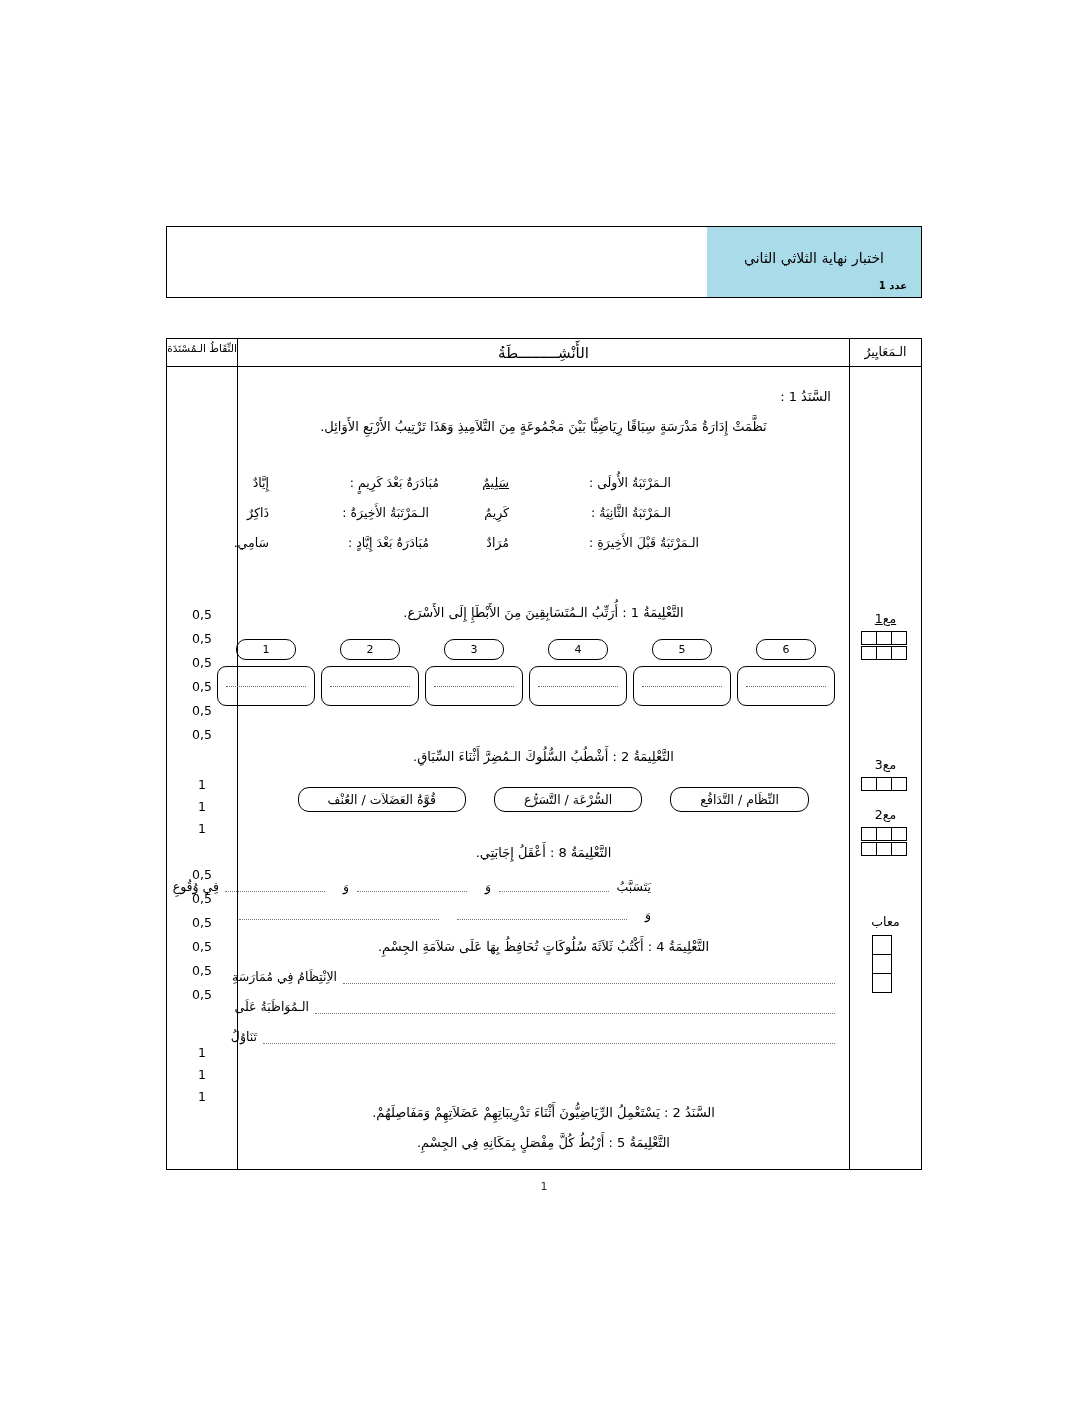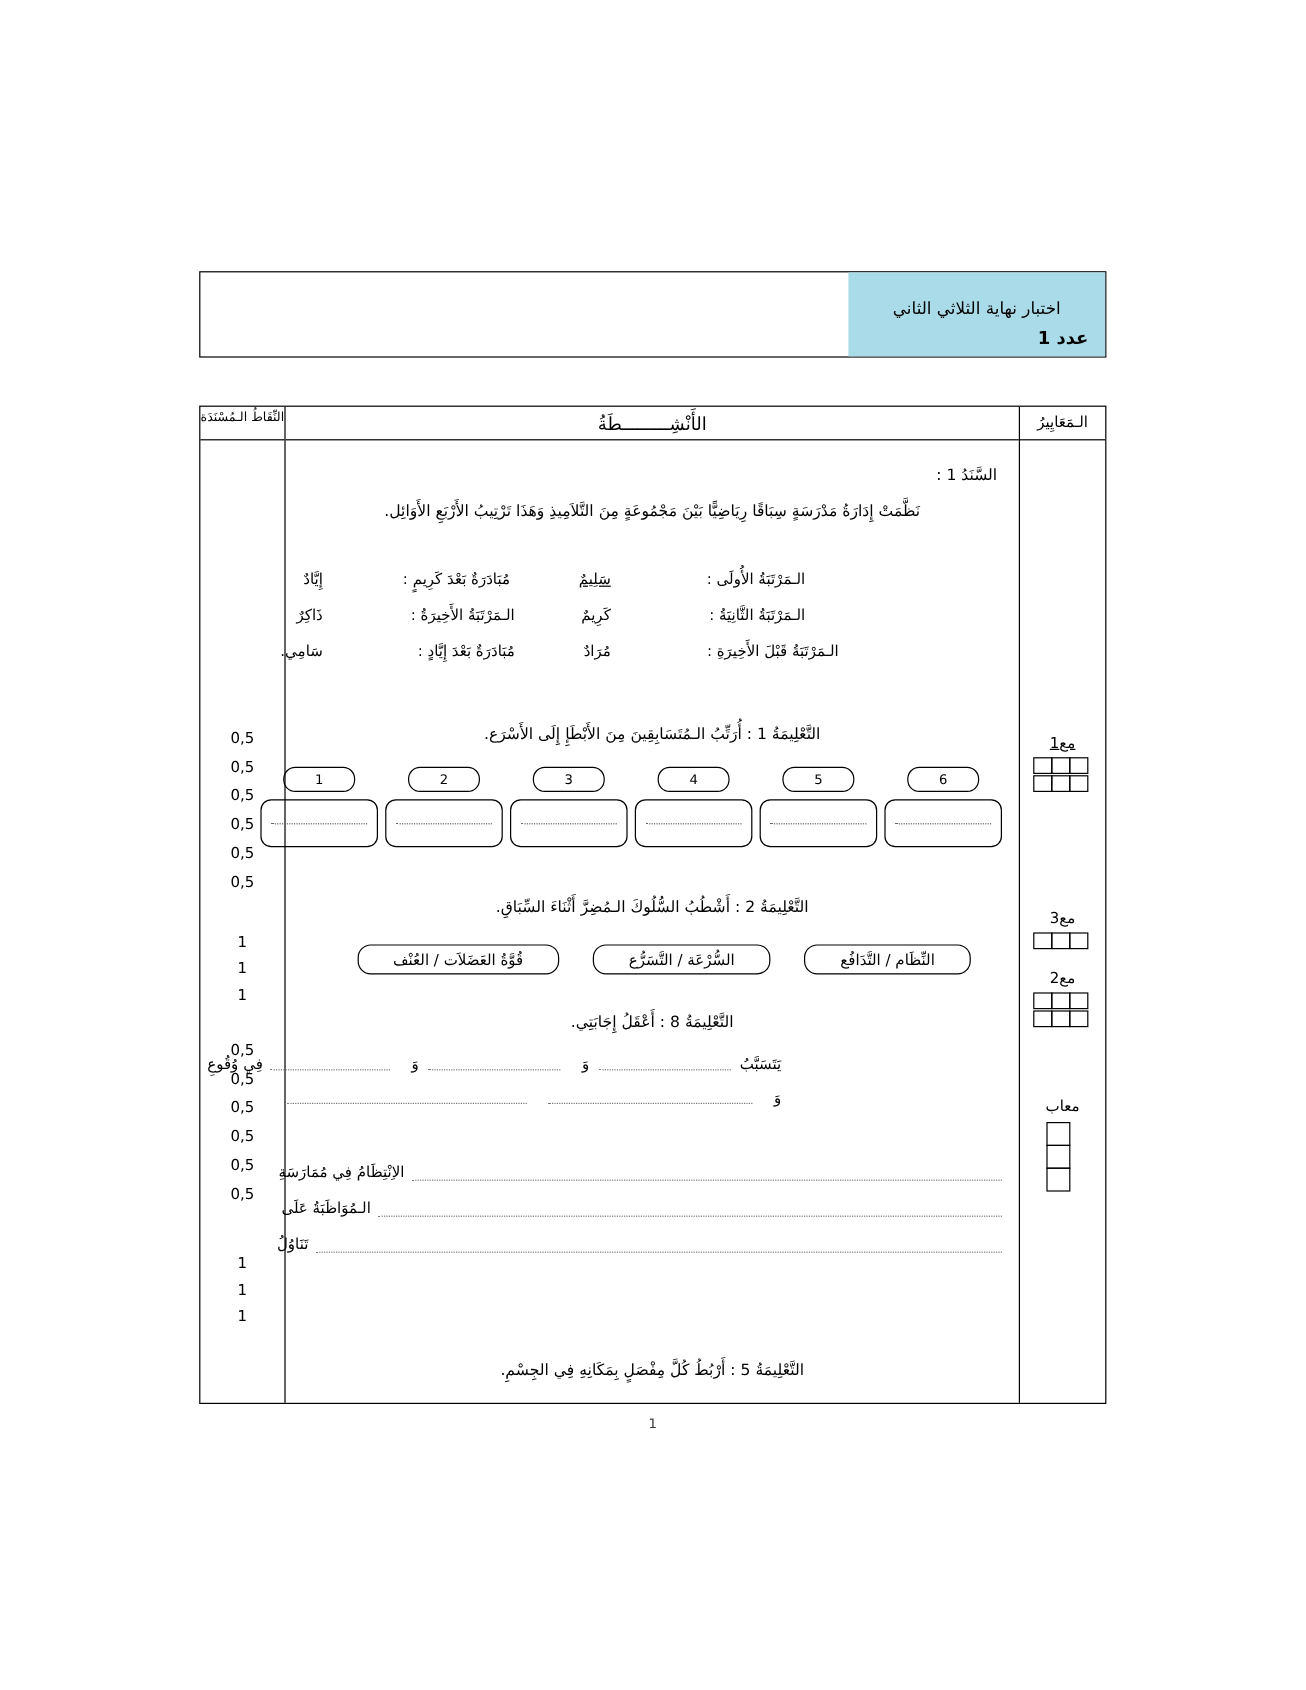--- a/index.html
+++ b/index.html
@@ -60,21 +60,21 @@
     align-items: center;
     justify-content: center;
     text-align: center;
     position: relative;
   }
   .hdr-mid .exam-title {
     font-size: 14px;
     margin-bottom: 8px;
   }
   .hdr-mid .exam-num {
-    font-size: 15px;
+    font-size: 10px;
     font-weight: bold;
     position: absolute;
     right: 14px;
     bottom: 6px;
     text-align: center;
   }
   .hdr-ident {
     width: 278px;
     padding: 3px 8px;
     text-align: right;
@@ -336,21 +336,21 @@
     <div class="col-activities">
       <div class="col-head-activities">الأَنْشِـــــــــطَةُ</div>
 
       <div class="act-body">
 
         <div class="ln" style="top:22px; right:18px;">السَّنَدُ 1 :</div>
         <div class="ln" style="top:52px; right:18px; left:18px; text-align:center;">نَظَّمَتْ إِدَارَةُ مَدْرَسَةٍ سِبَاقًا رِيَاضِيًّا بَيْنَ مَجْمُوعَةٍ مِنَ التَّلاَمِيذِ وَهَذَا تَرْتِيبُ الأَرْبَعِ الأَوَائِل.</div>
 
         <div class="rank-row" style="top:108px; right:178px;">الـمَرْتَبَةُ الأُولَى :</div>
         <div class="rank-row" style="top:108px; right:340px;text-decoration:underline;">سَلِيمٌ</div>
-        <div class="rank-row" style="top:108px; right:424px;">مُبَادَرَةٌ بَعْدَ كَرِيمٍ :</div>
+        <div class="rank-row" style="top:108px; right:410px;">مُبَادَرَةٌ بَعْدَ كَرِيمٍ :</div>
         <div class="rank-row" style="top:108px; right:580px;">إِيَّادٌ</div>
 
         <div class="rank-row" style="top:138px; right:178px;">الـمَرْتَبَةُ الثَّانِيَةُ :</div>
         <div class="rank-row" style="top:138px; right:340px;">كَرِيمٌ</div>
         <div class="rank-row" style="top:138px; right:420px;">الـمَرْتَبَةُ الأَخِيرَةُ :</div>
         <div class="rank-row" style="top:138px; right:580px;">ذَاكِرٌ</div>
 
         <div class="rank-row" style="top:168px; right:150px;">الـمَرْتَبَةُ قَبْلَ الأَخِيرَةِ :</div>
         <div class="rank-row" style="top:168px; right:340px;">مُرَادٌ</div>
         <div class="rank-row" style="top:168px; right:420px;">مُبَادَرَةٌ بَعْدَ إِيَّادٍ :</div>
@@ -400,30 +400,35 @@
         <div class="ln small" style="top:512px; right:358px;">وَ</div>
         <div class="dotline" style="top:524px; right:382px; width:110px;"></div>
         <div class="ln small" style="top:512px; right:500px;">وَ</div>
         <div class="dotline" style="top:524px; right:524px; width:100px;"></div>
         <div class="ln small" style="top:512px; right:630px;">فِي وُقُوعِ</div>
 
         <div class="ln small" style="top:540px; right:198px;">وَ</div>
         <div class="dotline" style="top:552px; right:222px; width:170px;"></div>
         <div class="dotline" style="top:552px; right:410px; width:200px;"></div>
 
+        <div class="ln" style="top:572px; right:18px; left:18px; text-align:center;">التَّعْلِيمَةُ 4 : أَكْتُبُ ثَلاَثَةَ سُلُوكَاتٍ تُحَافِظُ بِهَا عَلَى سَلاَمَةِ الجِسْمِ.</div>
 
         <div class="ln small" style="top:602px; right:512px;">الاِنْتِظَامُ فِي مُمَارَسَةِ</div>
         <div class="dotline" style="top:616px; right:14px; width:492px;"></div>
 
         <div class="ln small" style="top:632px; right:540px;">الـمُوَاظَبَةُ عَلَى</div>
         <div class="dotline" style="top:646px; right:14px; width:520px;"></div>
 
         <div class="ln small" style="top:662px; right:592px;">تَنَاوُلُ</div>
         <div class="dotline" style="top:676px; right:14px; width:572px;"></div>
 
+        <div class="ln" style="top:738px; right:18px; left:18px; text-align:center;">
+          <span>السَّنَدُ 2  :</span>
+          <span>يَسْتَعْمِلُ الرِّيَاضِيُّونَ أَثْنَاءَ تَدْرِيبَاتِهِمْ عَضَلاَتِهِمْ وَمَفَاصِلَهُمْ.</span>
+        </div>
 
         <div class="ln" style="top:768px; right:18px; left:18px; text-align:center;">التَّعْلِيمَةُ 5 : أَرْبُطُ كُلَّ مِفْصَلٍ بِمَكَانِهِ فِي الجِسْمِ.</div>
 
       </div>
     </div>
 
     <div class="col-points">
       <div class="col-head two-line">النِّقَاطُ الـمُسْنَدَة</div>
 
       <div class="pt" style="top:268px;">0,5</div>

